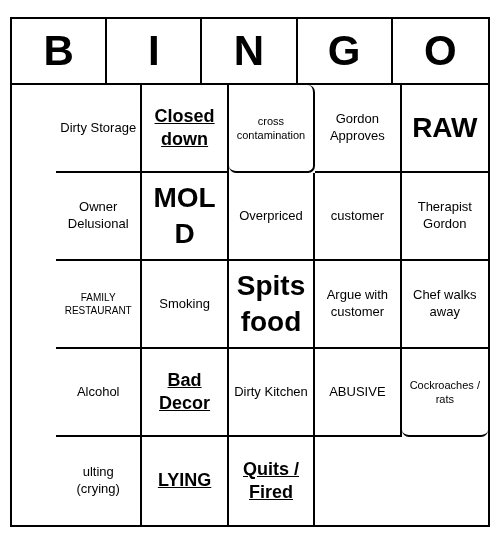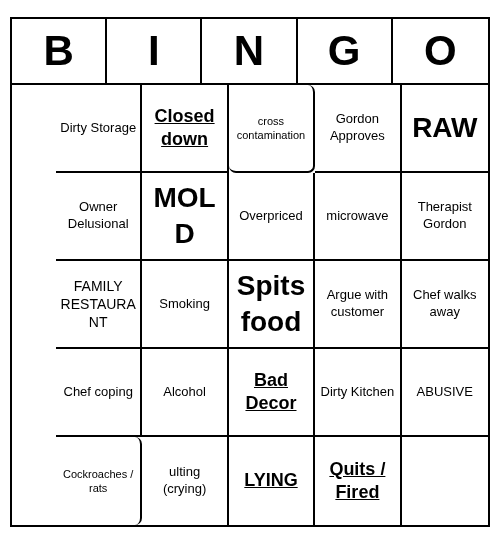--- a/index.html
+++ b/index.html
@@ -63,21 +63,21 @@
     .bingo-cell.medium-text {
       font-size: 18px;
       font-weight: bold;
       text-decoration: underline;
     }
     .bingo-cell.small-text {
       font-size: 11px;
       border-radius: 7px;
     }
     .bingo-cell.xsmall-text {
-      font-size: 14px;
+      font-size: 10px;
     }
   </style>
 </head>
 <body>
 
 <div class="bingo-card">
   <div class="bingo-header">
   <div class="bingo-letter">B</div>
       <div class="bingo-letter">I</div>
       <div class="bingo-letter">N</div>
@@ -86,28 +86,27 @@
     </div>
   <div class="bingo-grid">
   <div class="bingo-cell">Dirty Storage</div>
       <div class="bingo-cell medium-text">Closed down</div>
       <div class="bingo-cell small-text">cross contamination</div>
       <div class="bingo-cell">Gordon Approves</div>
       <div class="bingo-cell large-text">RAW</div>
       <div class="bingo-cell">Owner Delusional</div>
       <div class="bingo-cell large-text">MOLD</div>
       <div class="bingo-cell">Overpriced</div>
-      <div class="bingo-cell">microwave</div>
+      <div class="bingo-cell">customer</div>
       <div class="bingo-cell">Therapist Gordon</div>
       <div class="bingo-cell xsmall-text">FAMILY RESTAURANT</div>
       <div class="bingo-cell">Smoking</div>
       <div class="bingo-cell large-text">Spits food</div>
       <div class="bingo-cell">Argue with customer</div>
       <div class="bingo-cell">Chef walks away</div>
-      <div class="bingo-cell">Chef coping</div>
       <div class="bingo-cell">Alcohol</div>
       <div class="bingo-cell medium-text">Bad Decor</div>
       <div class="bingo-cell">Dirty Kitchen</div>
       <div class="bingo-cell">ABUSIVE</div>
       <div class="bingo-cell small-text">Cockroaches / rats</div>
       <div class="bingo-cell">ulting (crying)</div>
       <div class="bingo-cell medium-text">LYING</div>
       <div class="bingo-cell medium-text">Quits / Fired</div>
     </div>
 </div>

